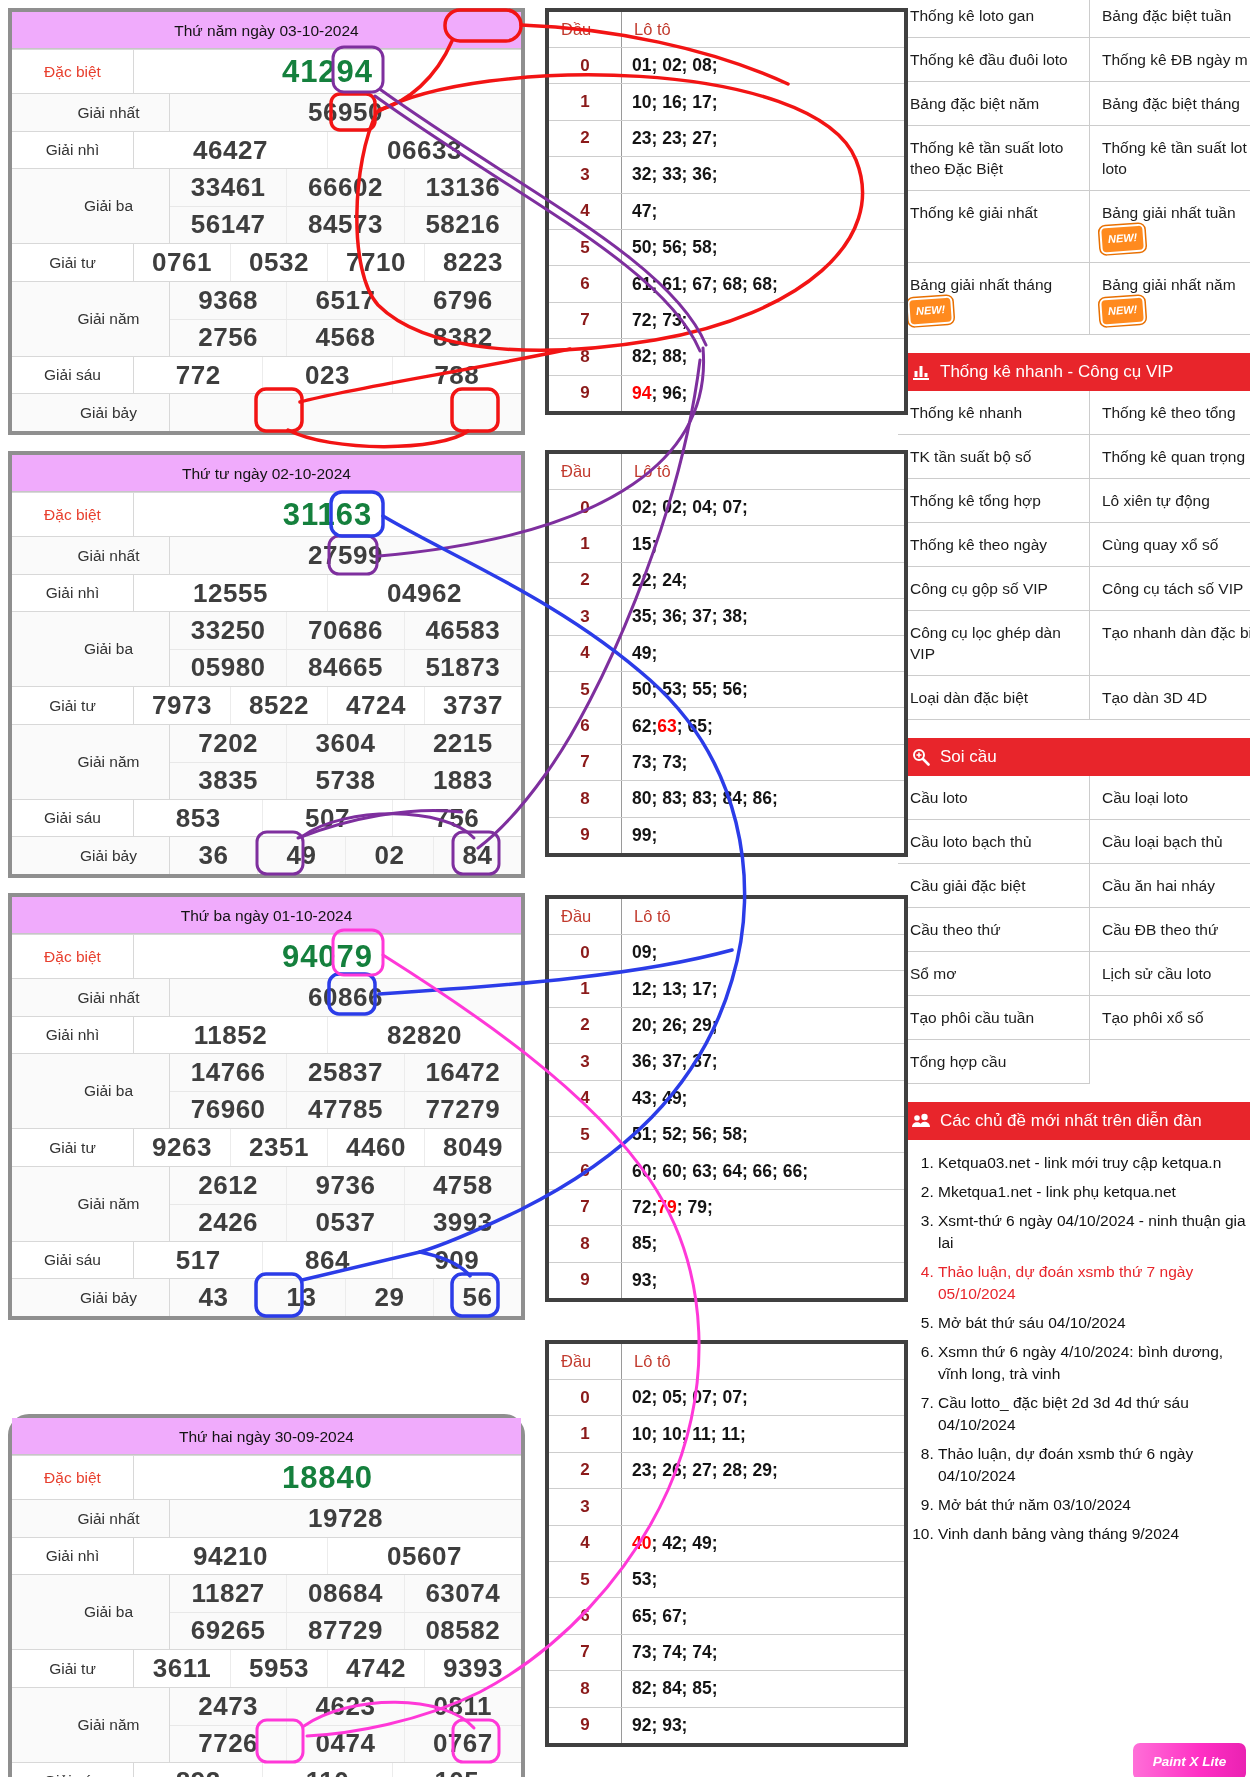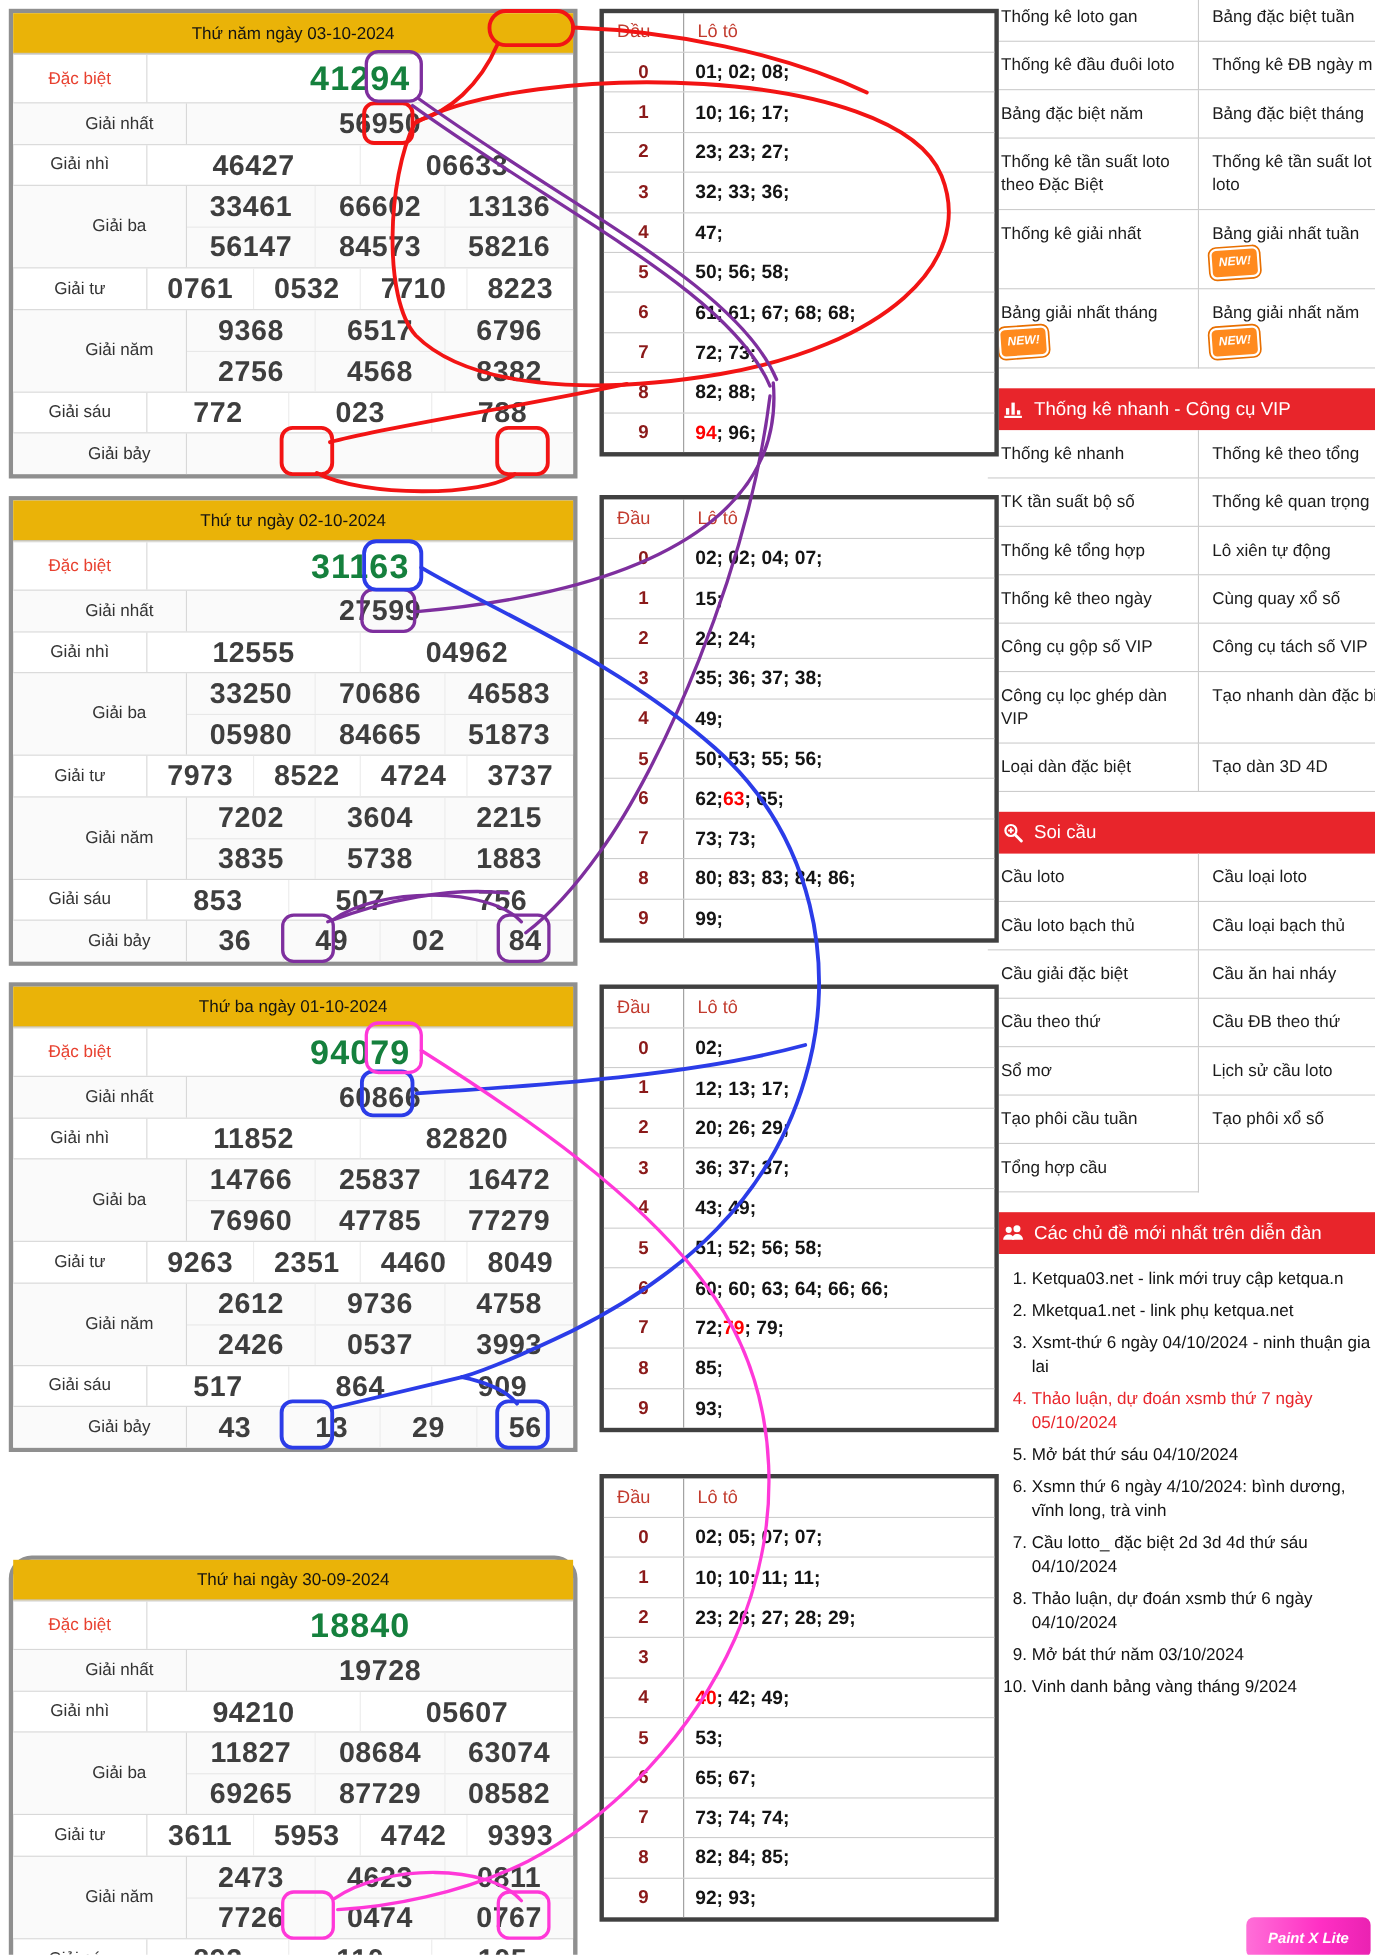--- a/index.html
+++ b/index.html
@@ -1,21 +1,21 @@
 <!DOCTYPE html>
 <html><head>
 <meta charset="utf-8">
 <style>
   * { box-sizing: border-box; margin: 0; padding: 0; }
   body { margin:0; font-family:"Liberation Sans","DejaVu Sans",sans-serif; background:#fff; }
   #stage { position:relative; width:1250px; height:1777px; overflow:hidden; background:#fff; }
 
   
   .rblock { position:absolute; left:8px; width:517px; background:#fff; border:4px solid #8f8f8f; }
-  .rtitle { height:37px; line-height:37px; text-align:center; font-size:15.5px; color:#131313; border-bottom:1px solid #c6c6c6; background:#eab308; }
+  .rtitle { height:37px; line-height:37px; text-align:center; font-size:15.5px; color:#131313; border-bottom:1px solid #c6c6c6; background:#f0abfc; }
   .rrow { display:flex; border-top:1px solid #d8d8d8; }
   .rrow:first-of-type { border-top:none; }
   .rrow.alt { background:#fafafa;padding-left:36px; }
   .rlabel { flex:0 0 122px; display:flex; align-items:center; justify-content:center; font-size:15.5px; color:#333; border-right:1px solid #d8d8d8; }
   .rlabel.special { color:#e8402f; }
   .rcells { flex:1; display:flex; flex-direction:column; }
   .rline { flex:1; display:flex; }
   .rline + .rline { border-top:1px solid #e8e8e8; }
   .rnum { flex:1; display:flex; align-items:center; justify-content:center; font-weight:bold; font-size:26px; color:#3e3e3e; letter-spacing:0.5px; border-right:1px solid #ececec; }
   .rnum:last-child { border-right:none; }
@@ -723,21 +723,21 @@
       </div>
     </div>
     <div class="ltable" style="top: 895px;">
       <div class="lrow lhead">
         <div class="ldau">Đầu</div>
         <div class="lval">Lô tô</div>
       </div>
       <div class="lrow">
         <div class="ldau">0</div>
         <div class="lval">
-          <span>02;</span>
+          <span>09;</span>
         </div>
       </div>
       <div class="lrow">
         <div class="ldau">1</div>
         <div class="lval">
           <span>12; 13; 17;</span>
         </div>
       </div>
       <div class="lrow">
         <div class="ldau">2</div>

